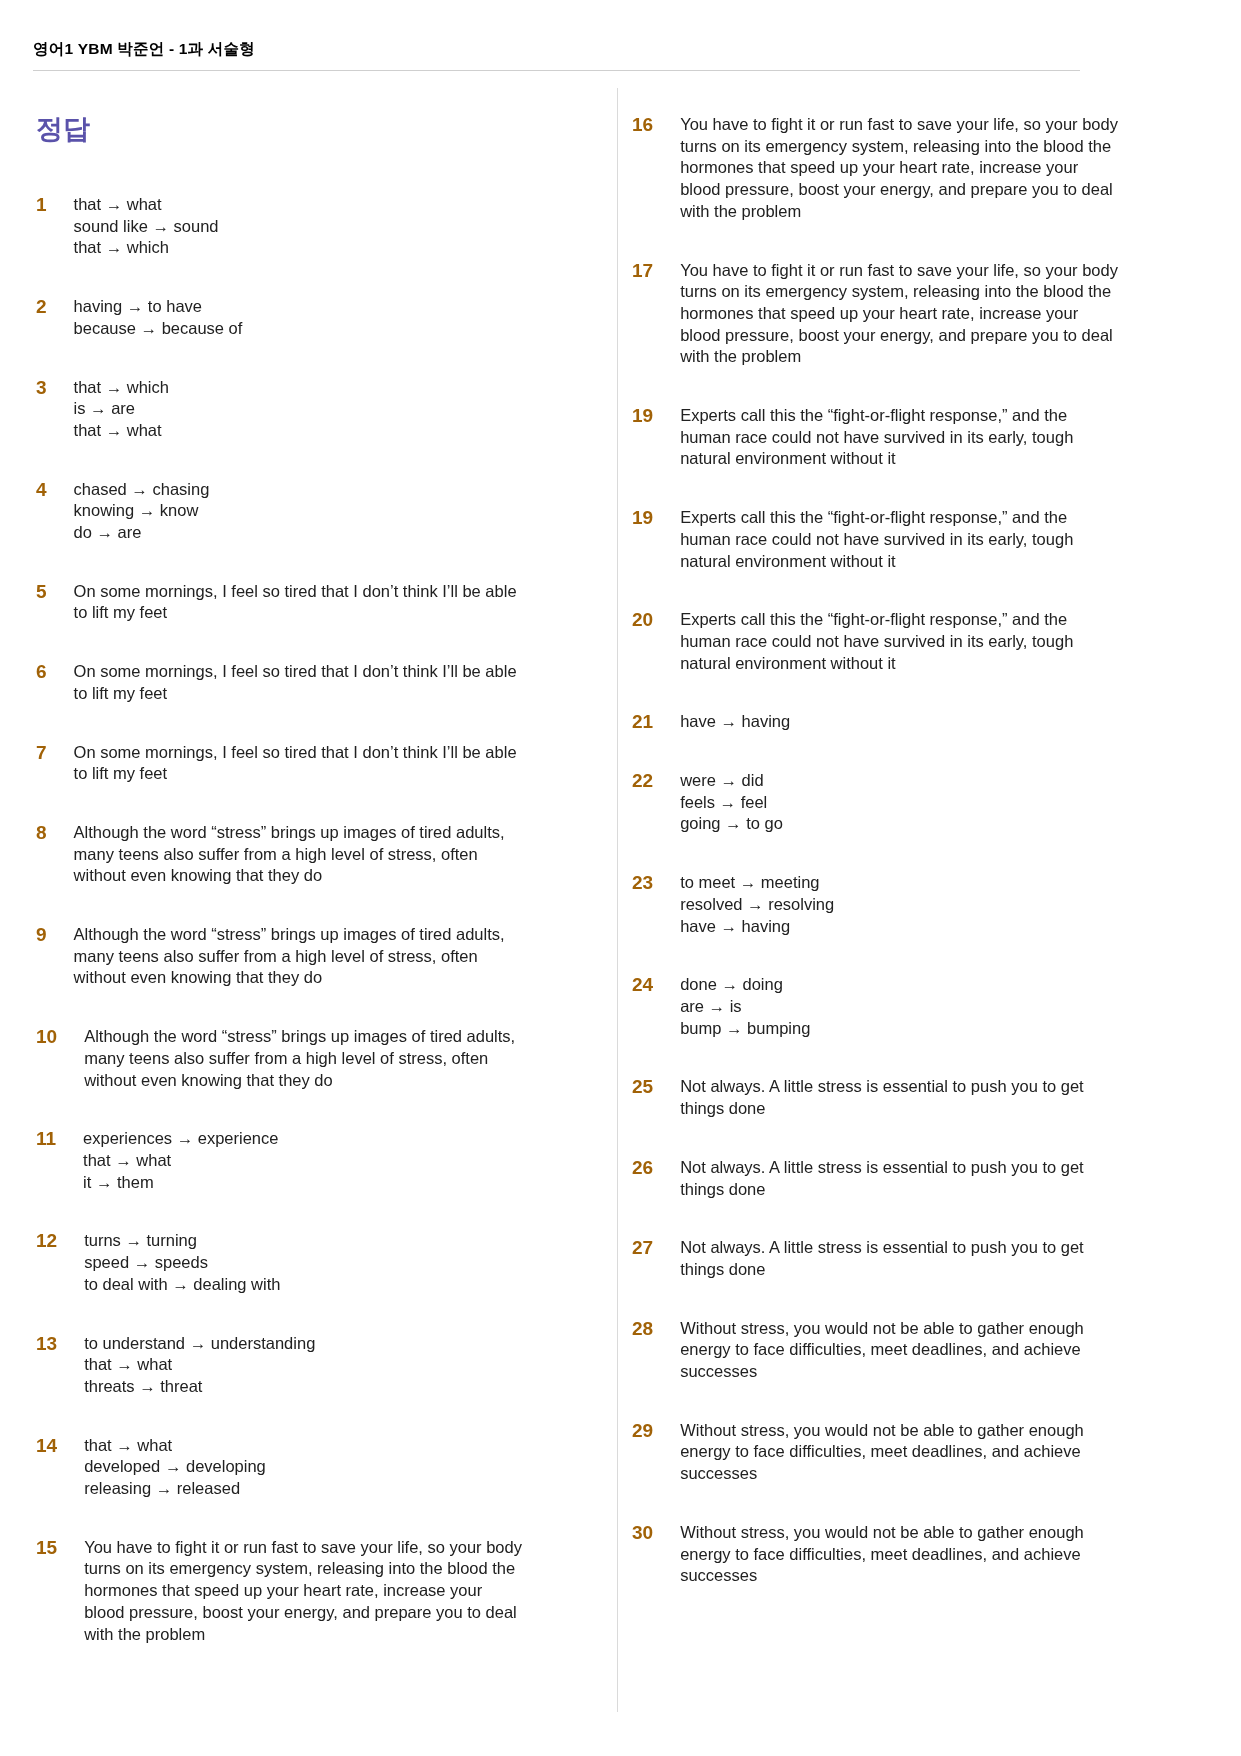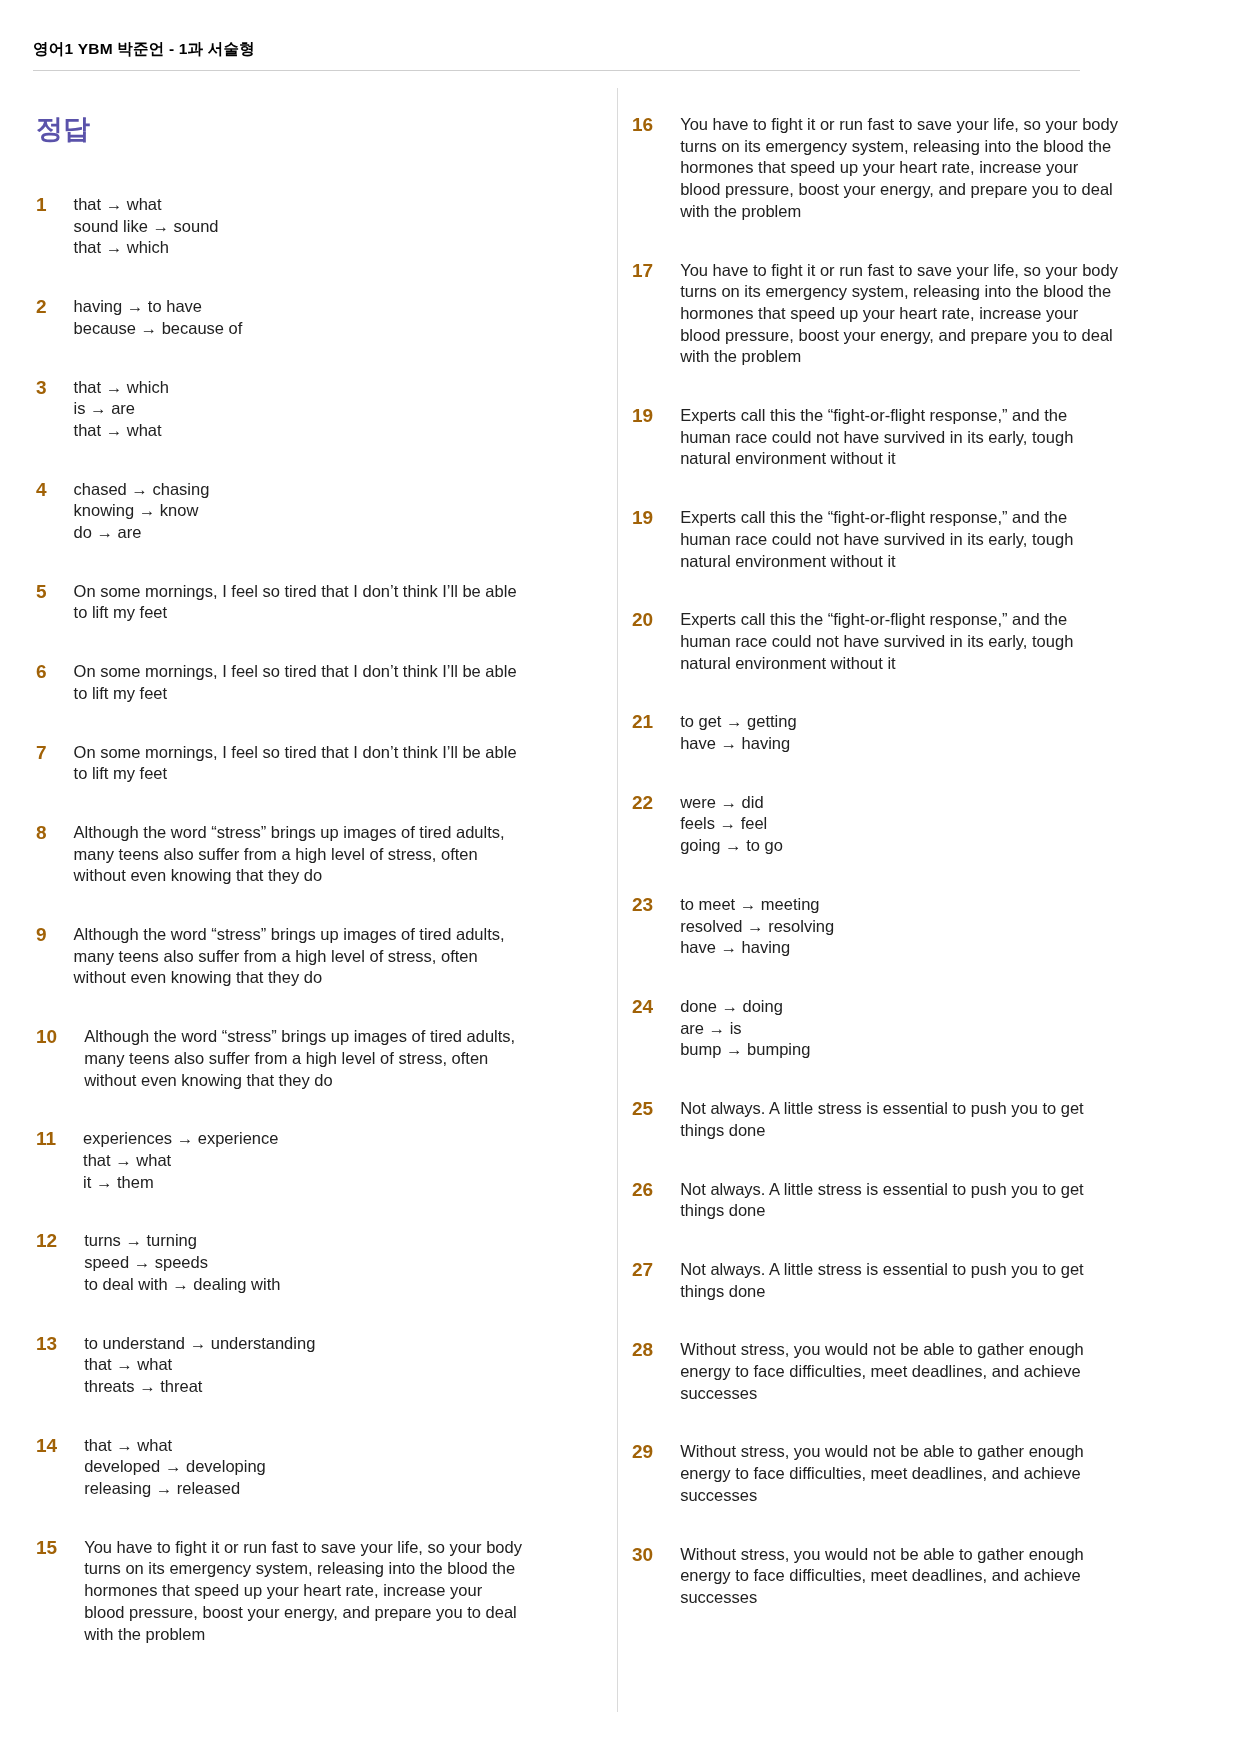--- a/index.html
+++ b/index.html
@@ -253,21 +253,20 @@
         <span class="num">20</span>
         <div class="lines">
           <div class="line">Experts call this the “fight-or-flight response,” and the</div>
           <div class="line">human race could not have survived in its early, tough</div>
           <div class="line">natural environment without it</div>
         </div>
       </div>
       <div class="item">
         <span class="num">21</span>
         <div class="lines">
-          <div class="line">to get → getting</div>
           <div class="line">have → having</div>
         </div>
       </div>
       <div class="item">
         <span class="num">22</span>
         <div class="lines">
           <div class="line">were → did</div>
           <div class="line">feels → feel</div>
           <div class="line">going → to go</div>
         </div>

